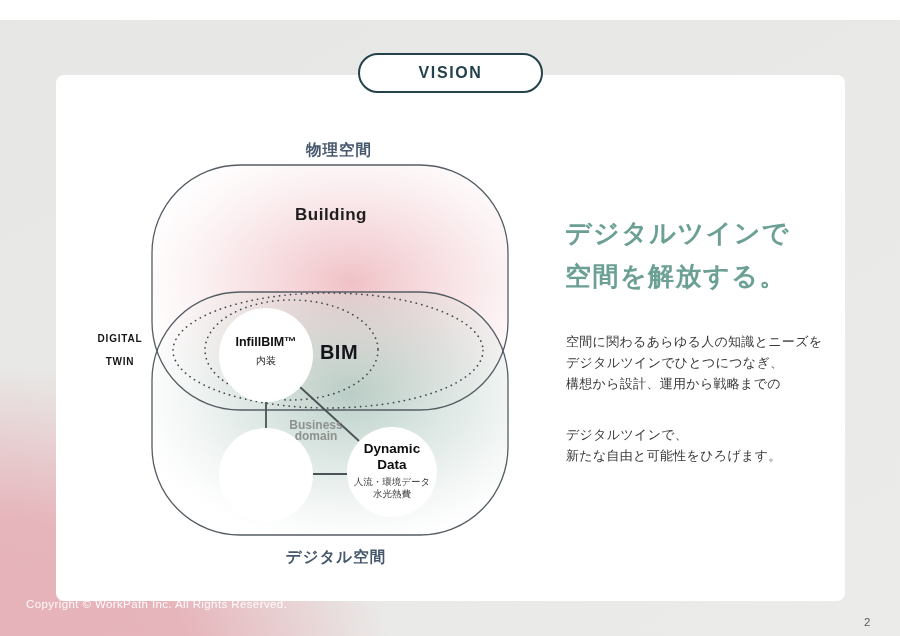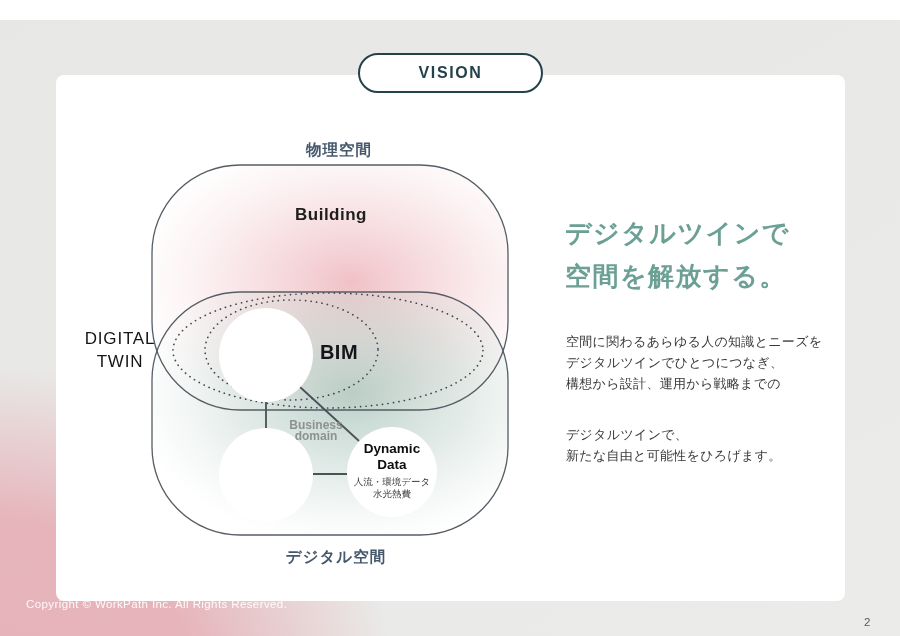--- a/index.html
+++ b/index.html
@@ -35,21 +35,21 @@
     font-size: 16px; font-weight: 700;
     letter-spacing: 1.6px;
     color: #24424c;
   }
 
   .abs { position: absolute; }
   .ctr { text-align: center; }
 
   .space-label { width: 200px; font-size: 15.5px; font-weight: 700; color: #46586c; letter-spacing: 1px; }
   .building-label { width: 200px; font-size: 17px; font-weight: 600; color: #1e1e1e; letter-spacing: 0.5px; }
-  .digital-twin { width: 140px; font-size: 17px; font-weight: 400; color: #151515; line-height: 23px; letter-spacing: 0.8px; }
+  .digital-twin { width: 140px; font-size: 10px; font-weight: 700; color: #151515; line-height: 23px; letter-spacing: 0.8px; }
   .bim-label { width: 80px; font-size: 20px; font-weight: 600; color: #14141a; letter-spacing: 0.5px; }
 
   .circle-text { width: 150px; }
   .circle-title { font-size: 12.5px; font-weight: 700; color: #0e0e0e; line-height: 16px; }
   .circle-sub { font-size: 10px; color: #2e2e2e; line-height: 13px; margin-top: 4px; }
   .circle-sub-sm { font-size: 9.5px; color: #3a3a3a; line-height: 12px; margin-top: 3px; }
 
   .biz-domain { width: 84px; font-size: 12px; font-weight: 600; color: #8e928f; line-height: 11px; }
 
   .headline {
@@ -108,20 +108,24 @@
 
   <div class="abs ctr space-label" style="left:239px; top:120px;">物理空間</div>
 
   <div class="abs ctr building-label" style="left:231px; top:185px;">Building</div>
 
   <div class="abs ctr digital-twin" style="left:50px; top:307px;">
     <div>DIGITAL</div>
     <div>TWIN</div>
   </div>
 
+  <div class="abs ctr circle-text" style="left:191px; top:314px;">
+    <div class="circle-title">InfillBIM™</div>
+    <div class="circle-sub">内装</div>
+  </div>
 
   <div class="abs ctr bim-label" style="left:299px; top:321px;">BIM</div>
 
   <div class="abs ctr biz-domain" style="left:274px; top:400px;">
     <div>Business</div>
     <div>domain</div>
   </div>
 
 
   <div class="abs ctr circle-text" style="left:317px; top:421px;">

